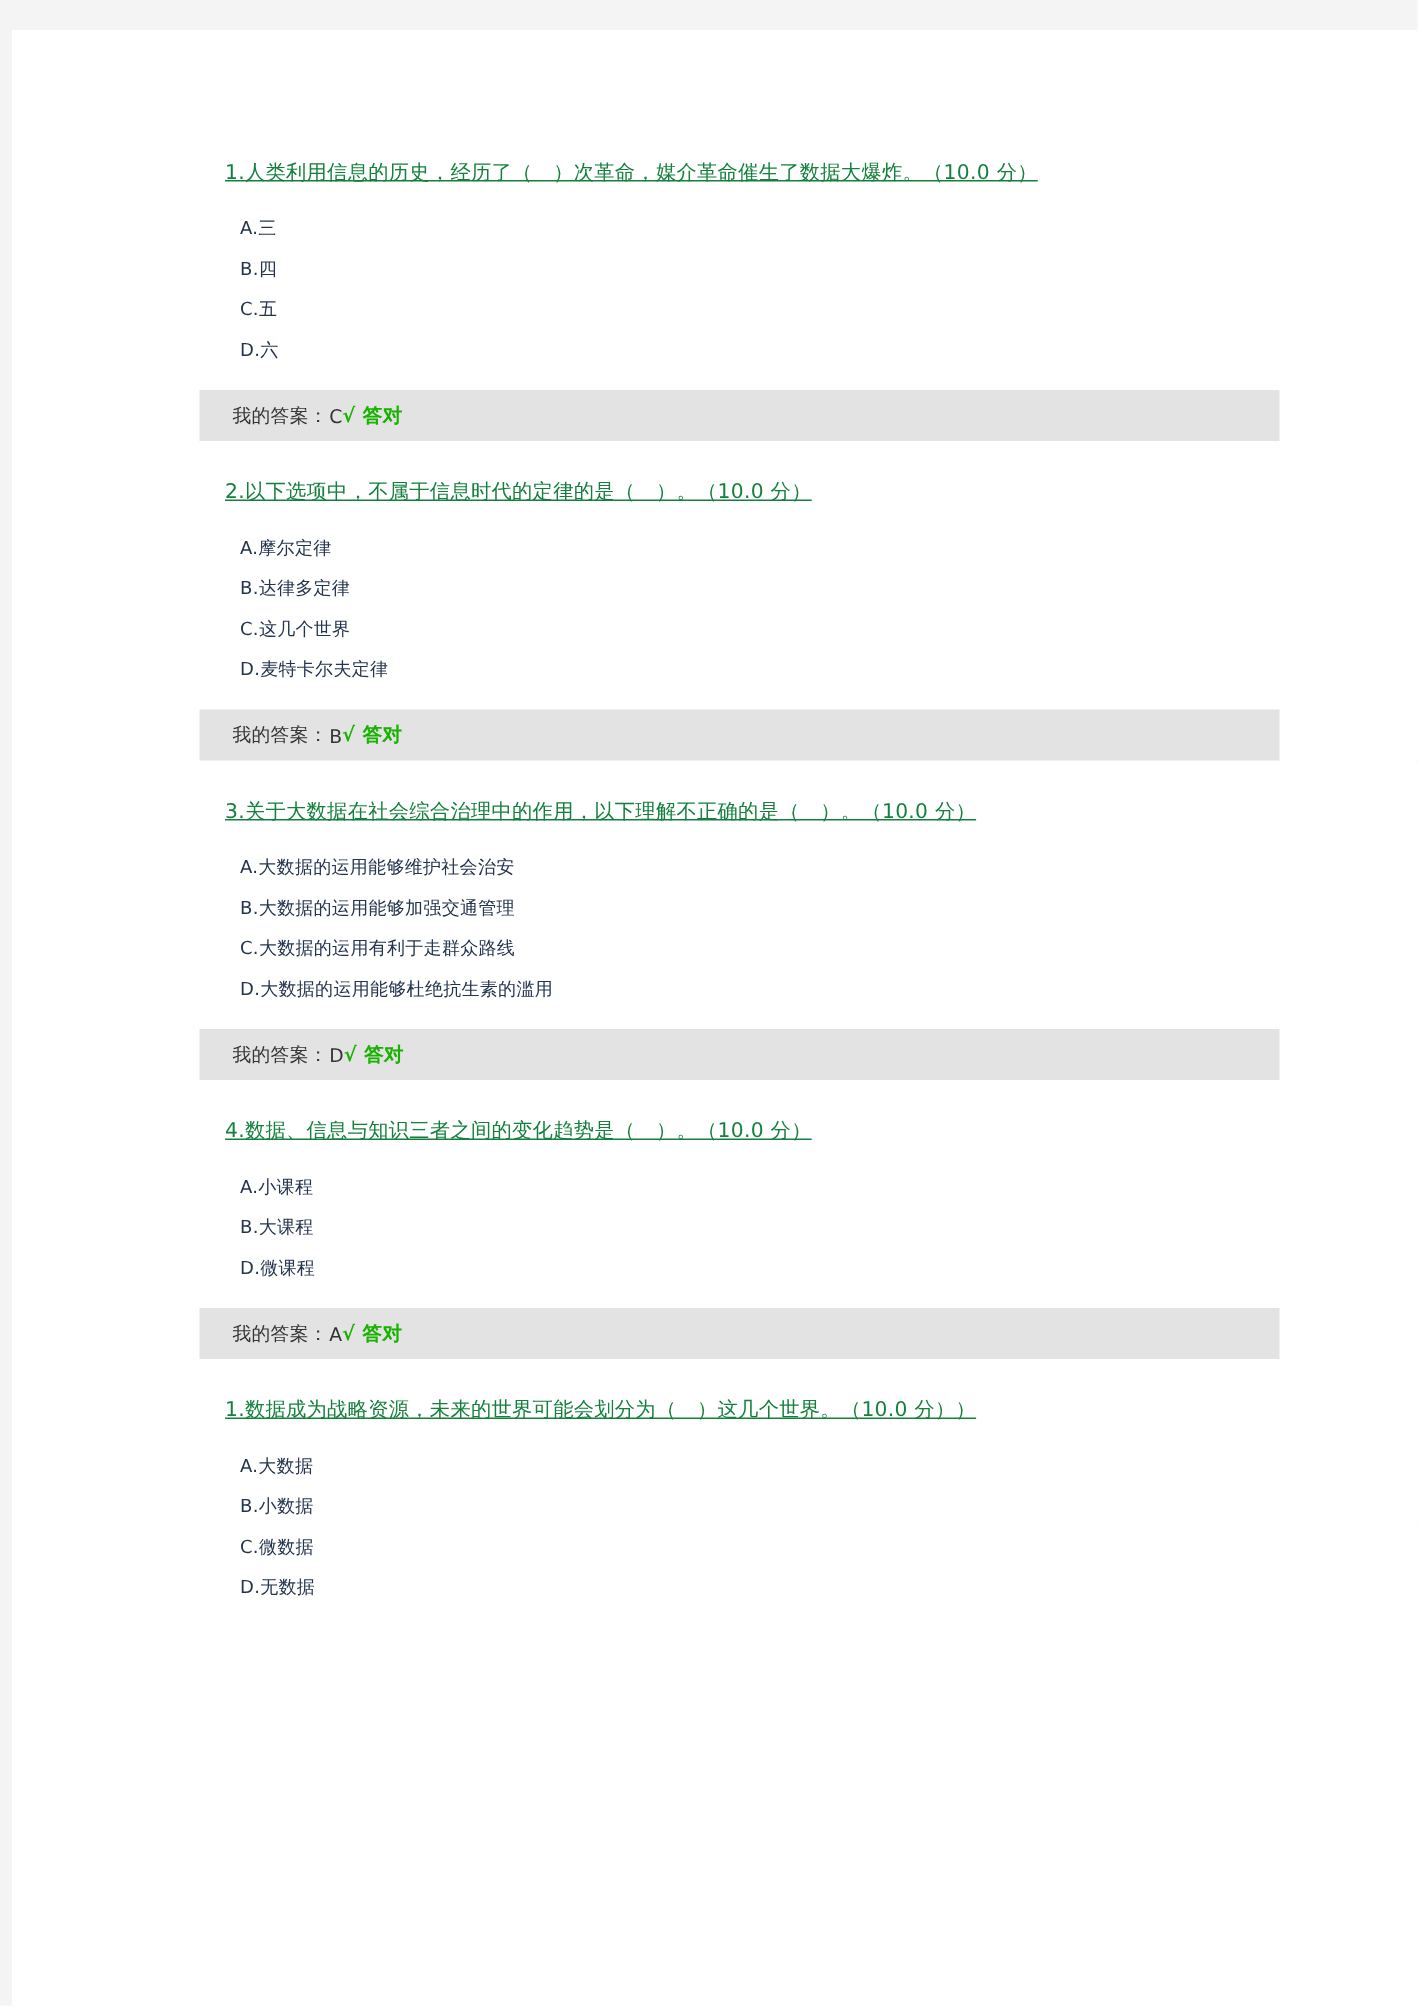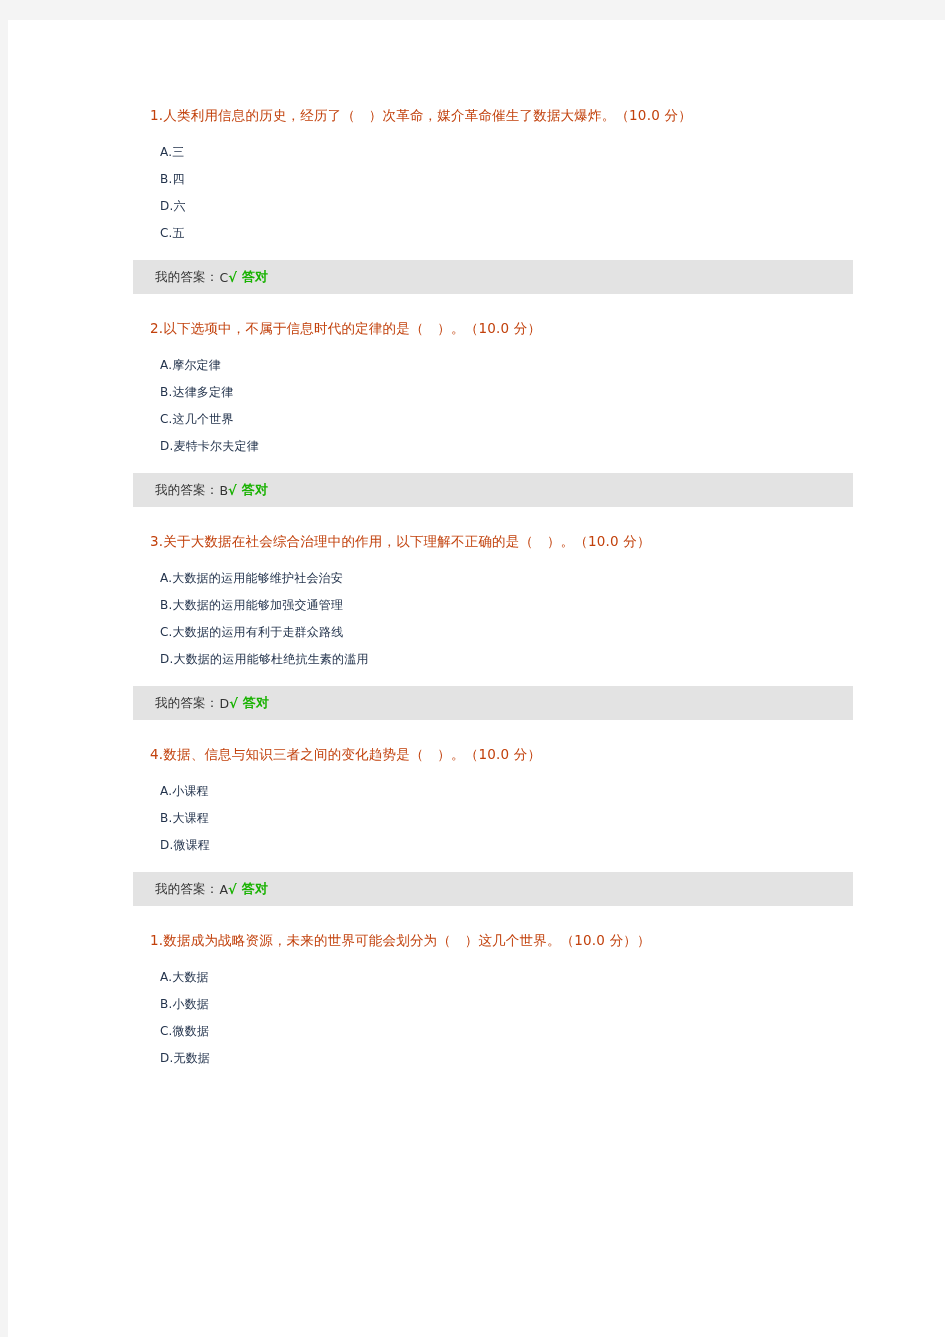--- a/index.html
+++ b/index.html
@@ -30,27 +30,28 @@
     left: 117px;
     top: 85px;
     width: 730px;
   }
 
   .question-block {
     margin-bottom: 0;
   }
 
   .question-title {
-    color: #c2410c;
+    color: #15803d;
     font-size: 13.5px;
     line-height: 20px;
     letter-spacing: 0.2px;
     padding: 0 0 0 25px;
     margin: 0 0 14px 0;
     white-space: nowrap;
+    text-decoration: underline;
   }
 
   .options-list {
     list-style: none;
     margin: 0 0 12px 0;
     padding: 0 0 0 35px;
   }
 
   .option-item {
     color: #24344d;
@@ -106,22 +107,22 @@
 <body>
 
 <div class="page-sheet">
   <div class="quiz-body">
 
     <div class="question-block">
       <p class="question-title">1.人类利用信息的历史，经历了（　）次革命，媒介革命催生了数据大爆炸。（10.0 分）</p>
       <ul class="options-list">
         <li class="option-item">A.三</li>
         <li class="option-item">B.四</li>
+        <li class="option-item">C.五</li>
         <li class="option-item">D.六</li>
-        <li class="option-item">C.五</li>
       </ul>
       <div class="answer-bar">
         <span class="answer-label">我的答案：</span>
         <span class="answer-value">C</span>
         <span class="check-mark">√</span>
         <span class="answer-verdict">答对</span>
       </div>
     </div>
     <div class="gap-after-bar"></div>
 

